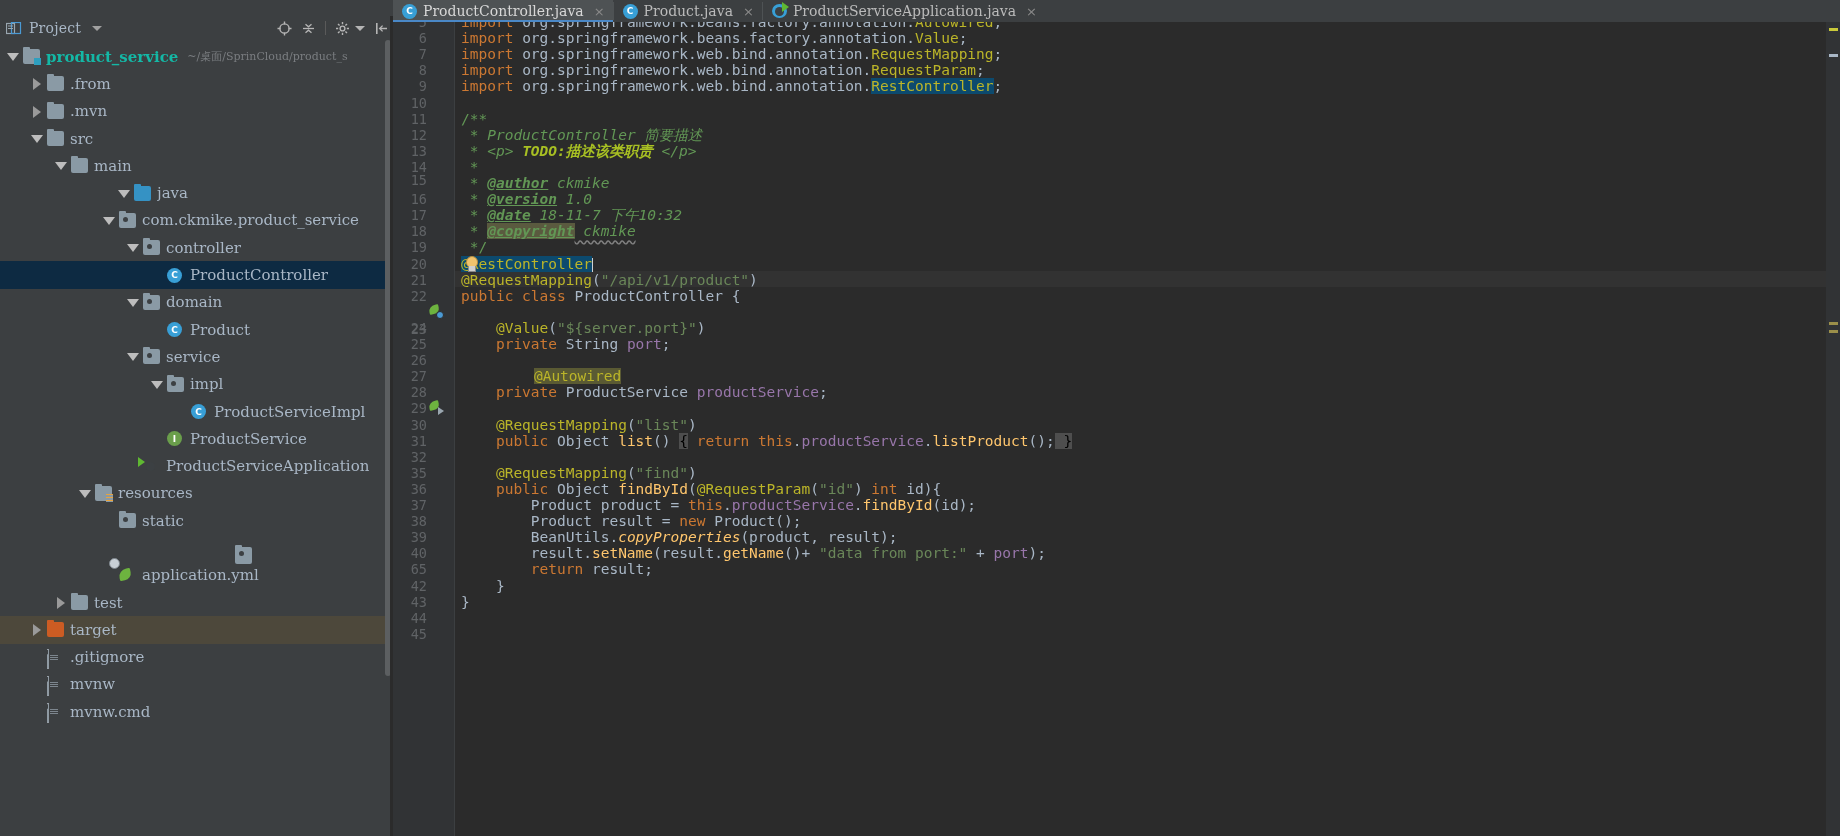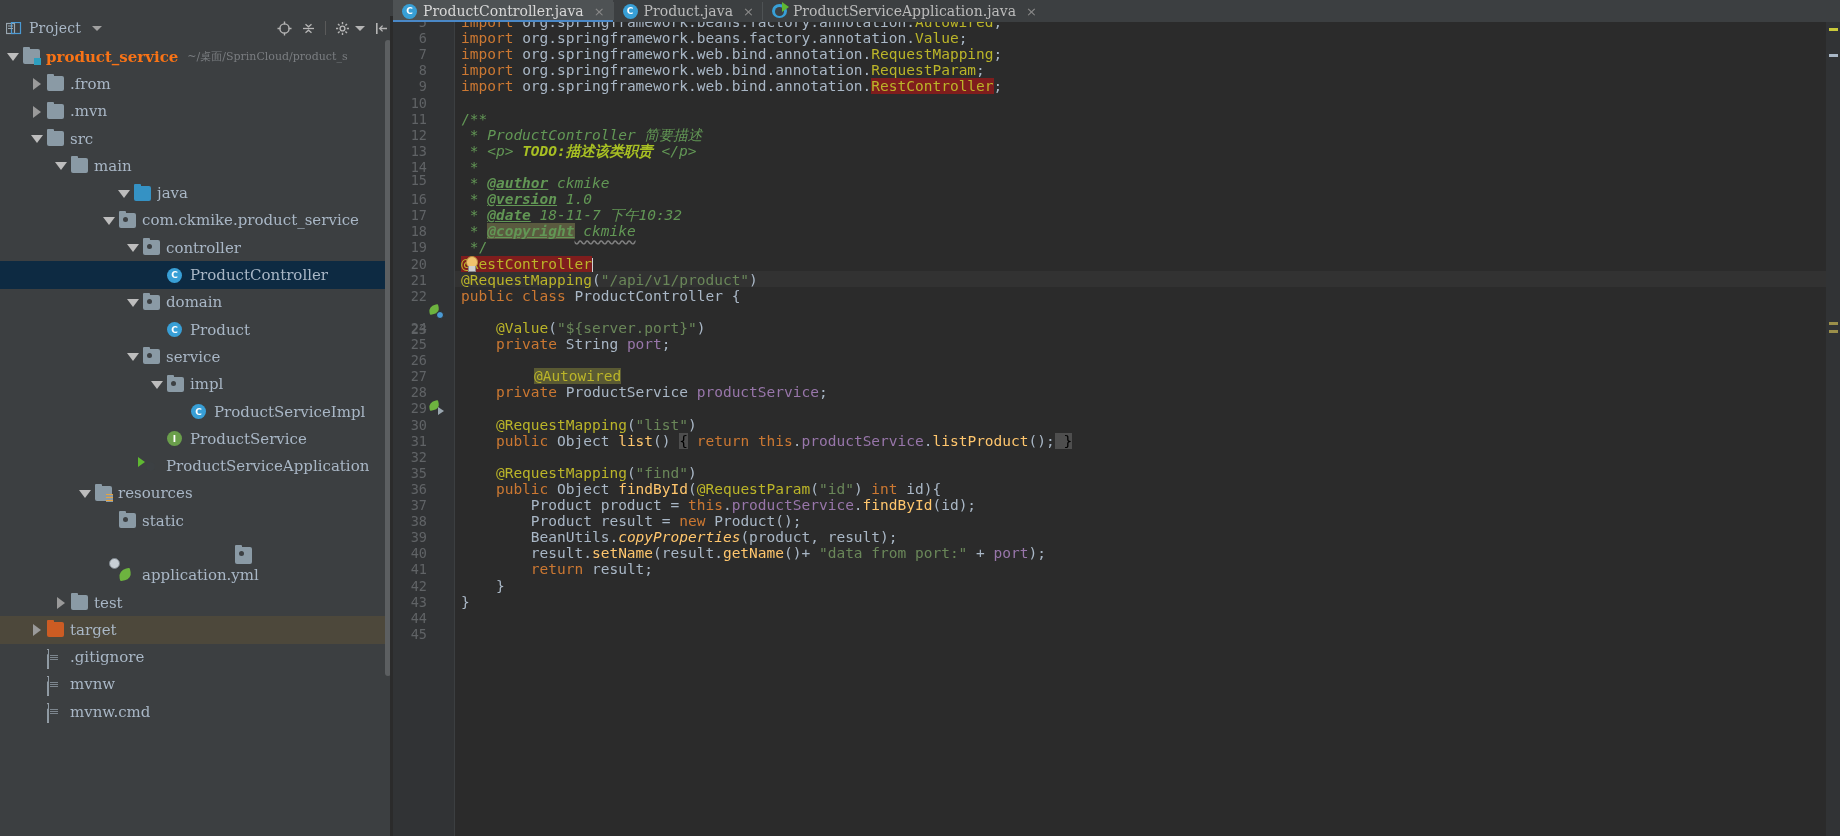--- a/index.html
+++ b/index.html
@@ -152,21 +152,21 @@
   .str{color:#6a8759;}
   .anno{color:#bbb529;}
   .annoHL{color:#bbb529;background:#5a5a33;margin-left:38px;}
   .fld{color:#9876aa;}
   .mth{color:#ffc66d;}
   .cmt{color:#629755;}
   .cmtTag{color:#629755;font-style:italic;font-weight:bold;text-decoration:underline;}
   .cmtTagHL{color:#629755;font-style:italic;font-weight:bold;text-decoration:underline;background:#5a5a3f;}
   .cmtI{color:#629755;font-style:italic;}
   .cmtTodo{color:#a8c023;font-style:italic;font-weight:bold;}
-  .hlname{color:#a9b7c6;background:#7f1d1d;}
+  .hlname{color:#a9b7c6;background:#0c4a6e;}
   .squig{ text-decoration: underline; text-decoration-style: wavy;
           text-decoration-color:#808080; text-underline-offset:3px; }
   .curline-bg{ position:absolute;left:0;right:0;height:16px;background:#323232; }
   .caret{ display:inline-block;width:1.5px;height:14px;background:#cfd2d4;
           vertical-align:-3px; }
   .foldbrace{ background:#4e4e4e; }
 
   
   #right-strip{ position:absolute; right:0; top:0; width:14px; height:100%;
                 background:#313335; }
@@ -237,21 +237,21 @@
             <path d="M13 7.5H6M8.6 4.6L5.6 7.5l3 2.9" fill="none" stroke="#b5b5b5" stroke-width="1.3"></path>
           </svg>
         </span>
       </div>
     </div>
 
     <div id="tree">
         <div class="row" style="padding-left: 7px;">
           <span class="twisty open"></span>
           <span class="ico f-mod"></span>
-          <span class="lbl" style="font-weight: bold; color: #f97316;">product_service</span>
+          <span class="lbl" style="font-weight: bold; color: #14b8a6;">product_service</span>
           <span class="path">~/桌面/SprinCloud/product_s</span>
         </div>
         <div class="row" style="padding-left: 31px;">
           <span class="twisty closed"></span>
           <span class="ico f-plain"></span>
           <span class="lbl">.from</span>
         </div>
         <div class="row" style="padding-left: 31px;">
           <span class="twisty closed"></span>
           <span class="ico f-plain"></span>
@@ -440,21 +440,21 @@
           <div class="gnum" style="top: 378.4px;">29</div>
           <div class="gnum" style="top: 394.5px;">30</div>
           <div class="gnum" style="top: 410.6px;">31</div>
           <div class="gnum" style="top: 426.7px;">32</div>
           <div class="gnum" style="top: 442.8px;">35</div>
           <div class="gnum" style="top: 458.9px;">36</div>
           <div class="gnum" style="top: 475px;">37</div>
           <div class="gnum" style="top: 491.1px;">38</div>
           <div class="gnum" style="top: 507.2px;">39</div>
           <div class="gnum" style="top: 523.3px;">40</div>
-          <div class="gnum" style="top: 539.4px;">41</div>
+          <div class="gnum" style="top: 539.4px;">65</div>
           <div class="gnum" style="top: 555.5px;">42</div>
           <div class="gnum" style="top: 571.6px;">43</div>
           <div class="gnum" style="top: 587.7px;">44</div>
           <div class="gnum" style="top: 603.8px;">45</div>
           <div class="gmark" style="top: 281.8px;">
             <span class="ovr-mark">
               <span class="leafy"></span>
               <span class="cc"></span>
             </span>
           </div>

